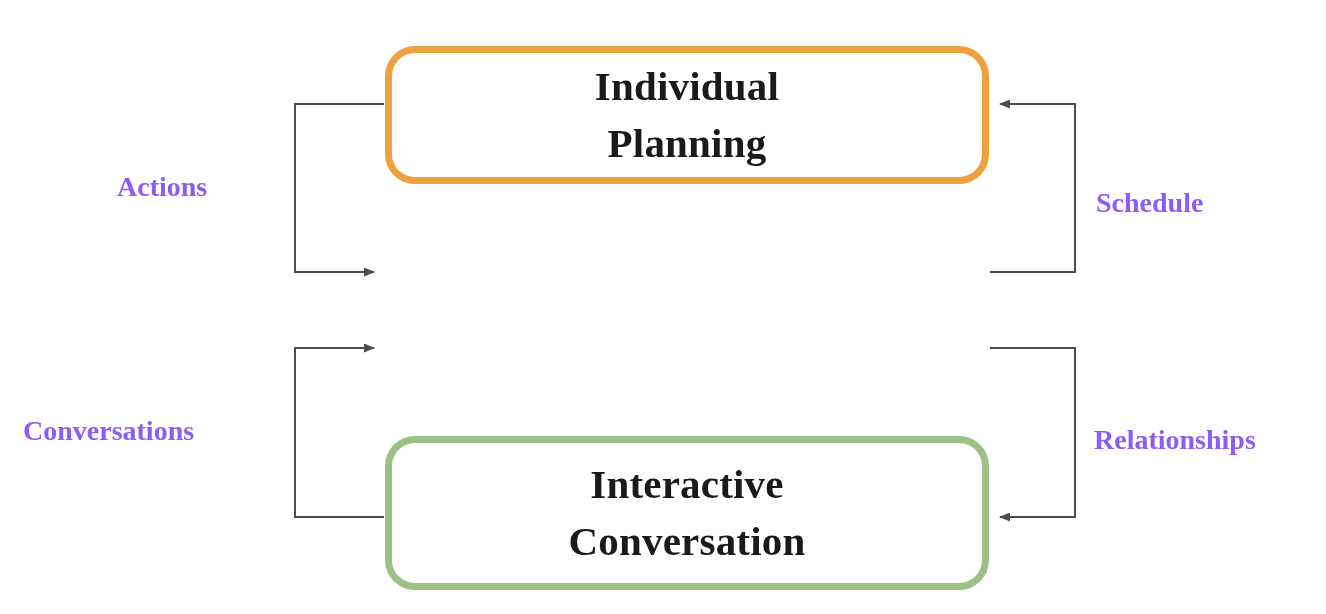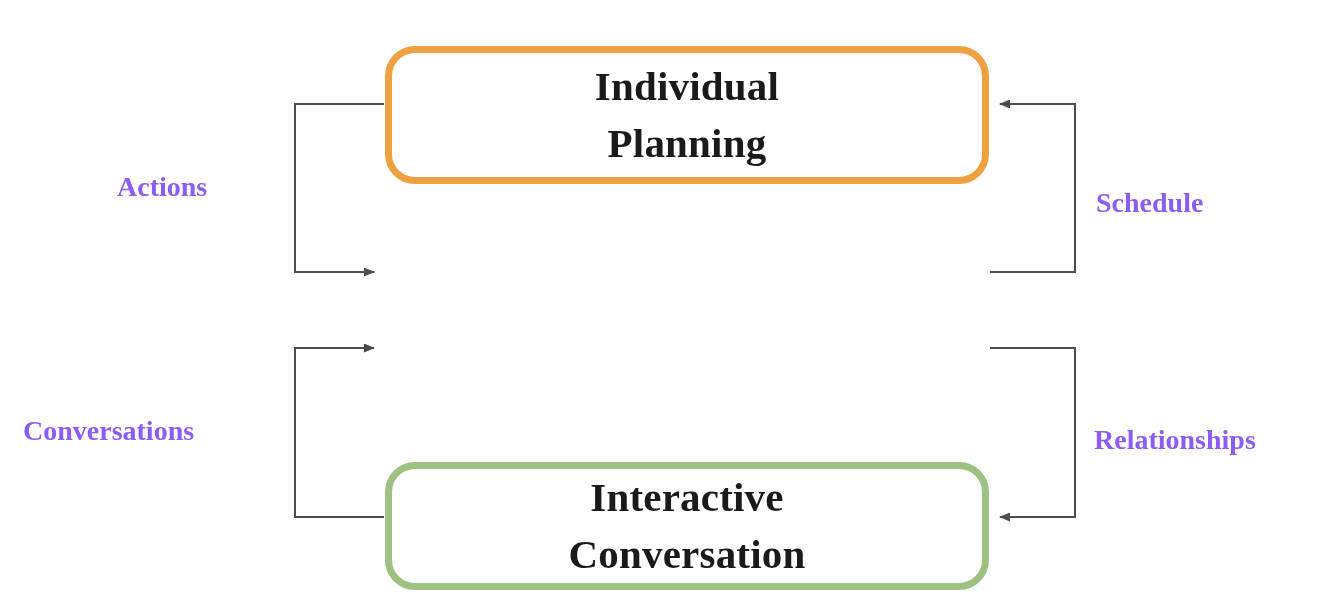--- a/index.html
+++ b/index.html
@@ -54,23 +54,23 @@
   }
   #node-memory {
     left: 385px;
     top: 246px;
     width: 604px;
     height: 127px;
     border-color: #7BA3E0;
   }
   #node-interactive-conversation {
     left: 385px;
-    top: 462px;
+    top: 436px;
     width: 604px;
-    height: 128px;
+    height: 154px;
     border-color: #9CC183;
   }
   .edge-label {
     position: absolute;
     font-family: "Liberation Serif", "DejaVu Serif", serif;
     font-weight: bold;
     font-size: 28px;
     line-height: 38px;
     color: #8b5cf6;
     white-space: nowrap;

